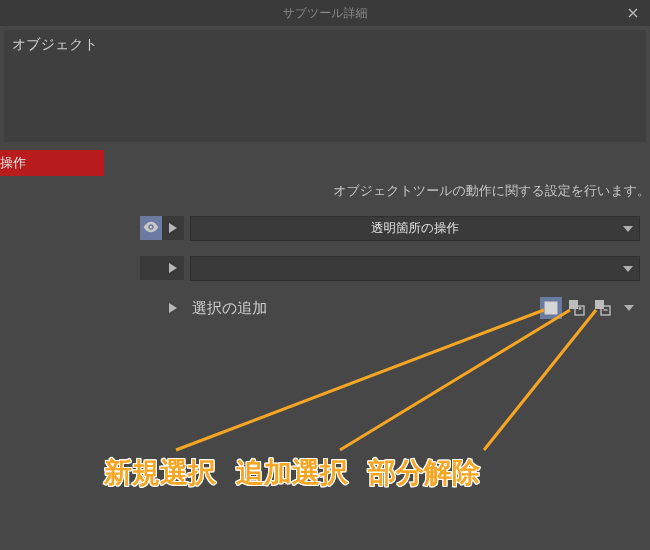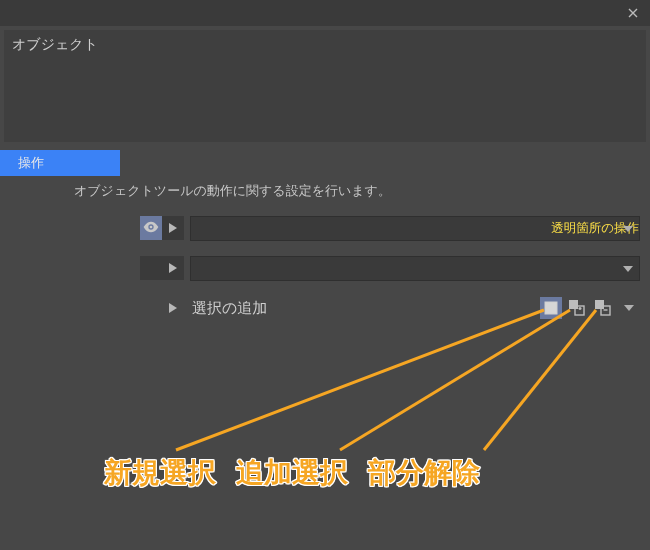--- a/index.html
+++ b/index.html
@@ -34,32 +34,33 @@
     background: #3f3f3f;
     padding: 6px 8px;
     color: #cfcfcf;
     font-size: 14px;
   }
   .tabrow {
     display: flex;
     margin-top: 8px;
   }
   .tab {
-    width: 120px;
+    width: 104px;
     height: 26px;
-    background: #3b82f6;
+    background: #b91c1c;
     color: #e8e8e8;
     display: flex; align-items: center;
-    padding: 0 18px;
+    padding: 0 0;
     font-size: 13px;
   }
   .descrow {
     padding: 6px 0 14px 74px;
     color: #c8c8c8;
     font-size: 13px;
+    text-align: right;
   }
   .optrow {
     display: flex;
     align-items: center;
     height: 28px;
     padding-left: 140px;
     margin-bottom: 12px;
     gap: 6px;
   }
   .prebox {
@@ -73,23 +74,23 @@
   }
   .smallbtn.active { background: #6b7aa0; }
   .eye-icon svg { width: 16px; height: 12px; fill: #c8c8c8; }
   .play-icon svg { width: 8px; height: 10px; fill: #b8b8b8; }
   .optrow.row3 .smallbtn { background: #474747; }
   .dropdown {
     flex: 1;
     height: 25px;
     background: #3a3a3a;
     border: 1px solid #2f2f2f;
-    display: flex; align-items: center; justify-content: flex-end;
+    display: flex; align-items: center; justify-content: center;
     position: relative;
-    color: #fde047;
+    color: #e5e5e5;
     font-size: 12.5px;
     margin-right: 10px;
   }
   .dd-chevron {
     position: absolute; right: 6px; top: 50%;
     transform: translateY(-50%);
   }
   .dd-chevron svg { width: 10px; height: 6px; fill: #b0b0b0; }
   .row3label {
     flex: 1;
@@ -135,20 +136,21 @@
       -1px -1px 0 #fff, 1px -1px 0 #fff,
       -1px 1px 0 #fff, 1px 1px 0 #fff,
       0 -1px 0 #fff, 0 1px 0 #fff,
       -1px 0 0 #fff, 1px 0 0 #fff;
   }
 </style>
 </head>
 <body>
 
 <div class="titlebar">
+  <span>サブツール詳細</span>
   <div class="close-btn">
     <svg viewBox="0 0 10 10" width="10" height="10">
         <path d="M1 1 L9 9 M9 1 L1 9" stroke="#bbb" stroke-width="1.4" fill="none"></path>
       </svg>
   </div>
 </div>
 
 <div class="name-area">
   <span>オブジェクト</span>
 </div>

